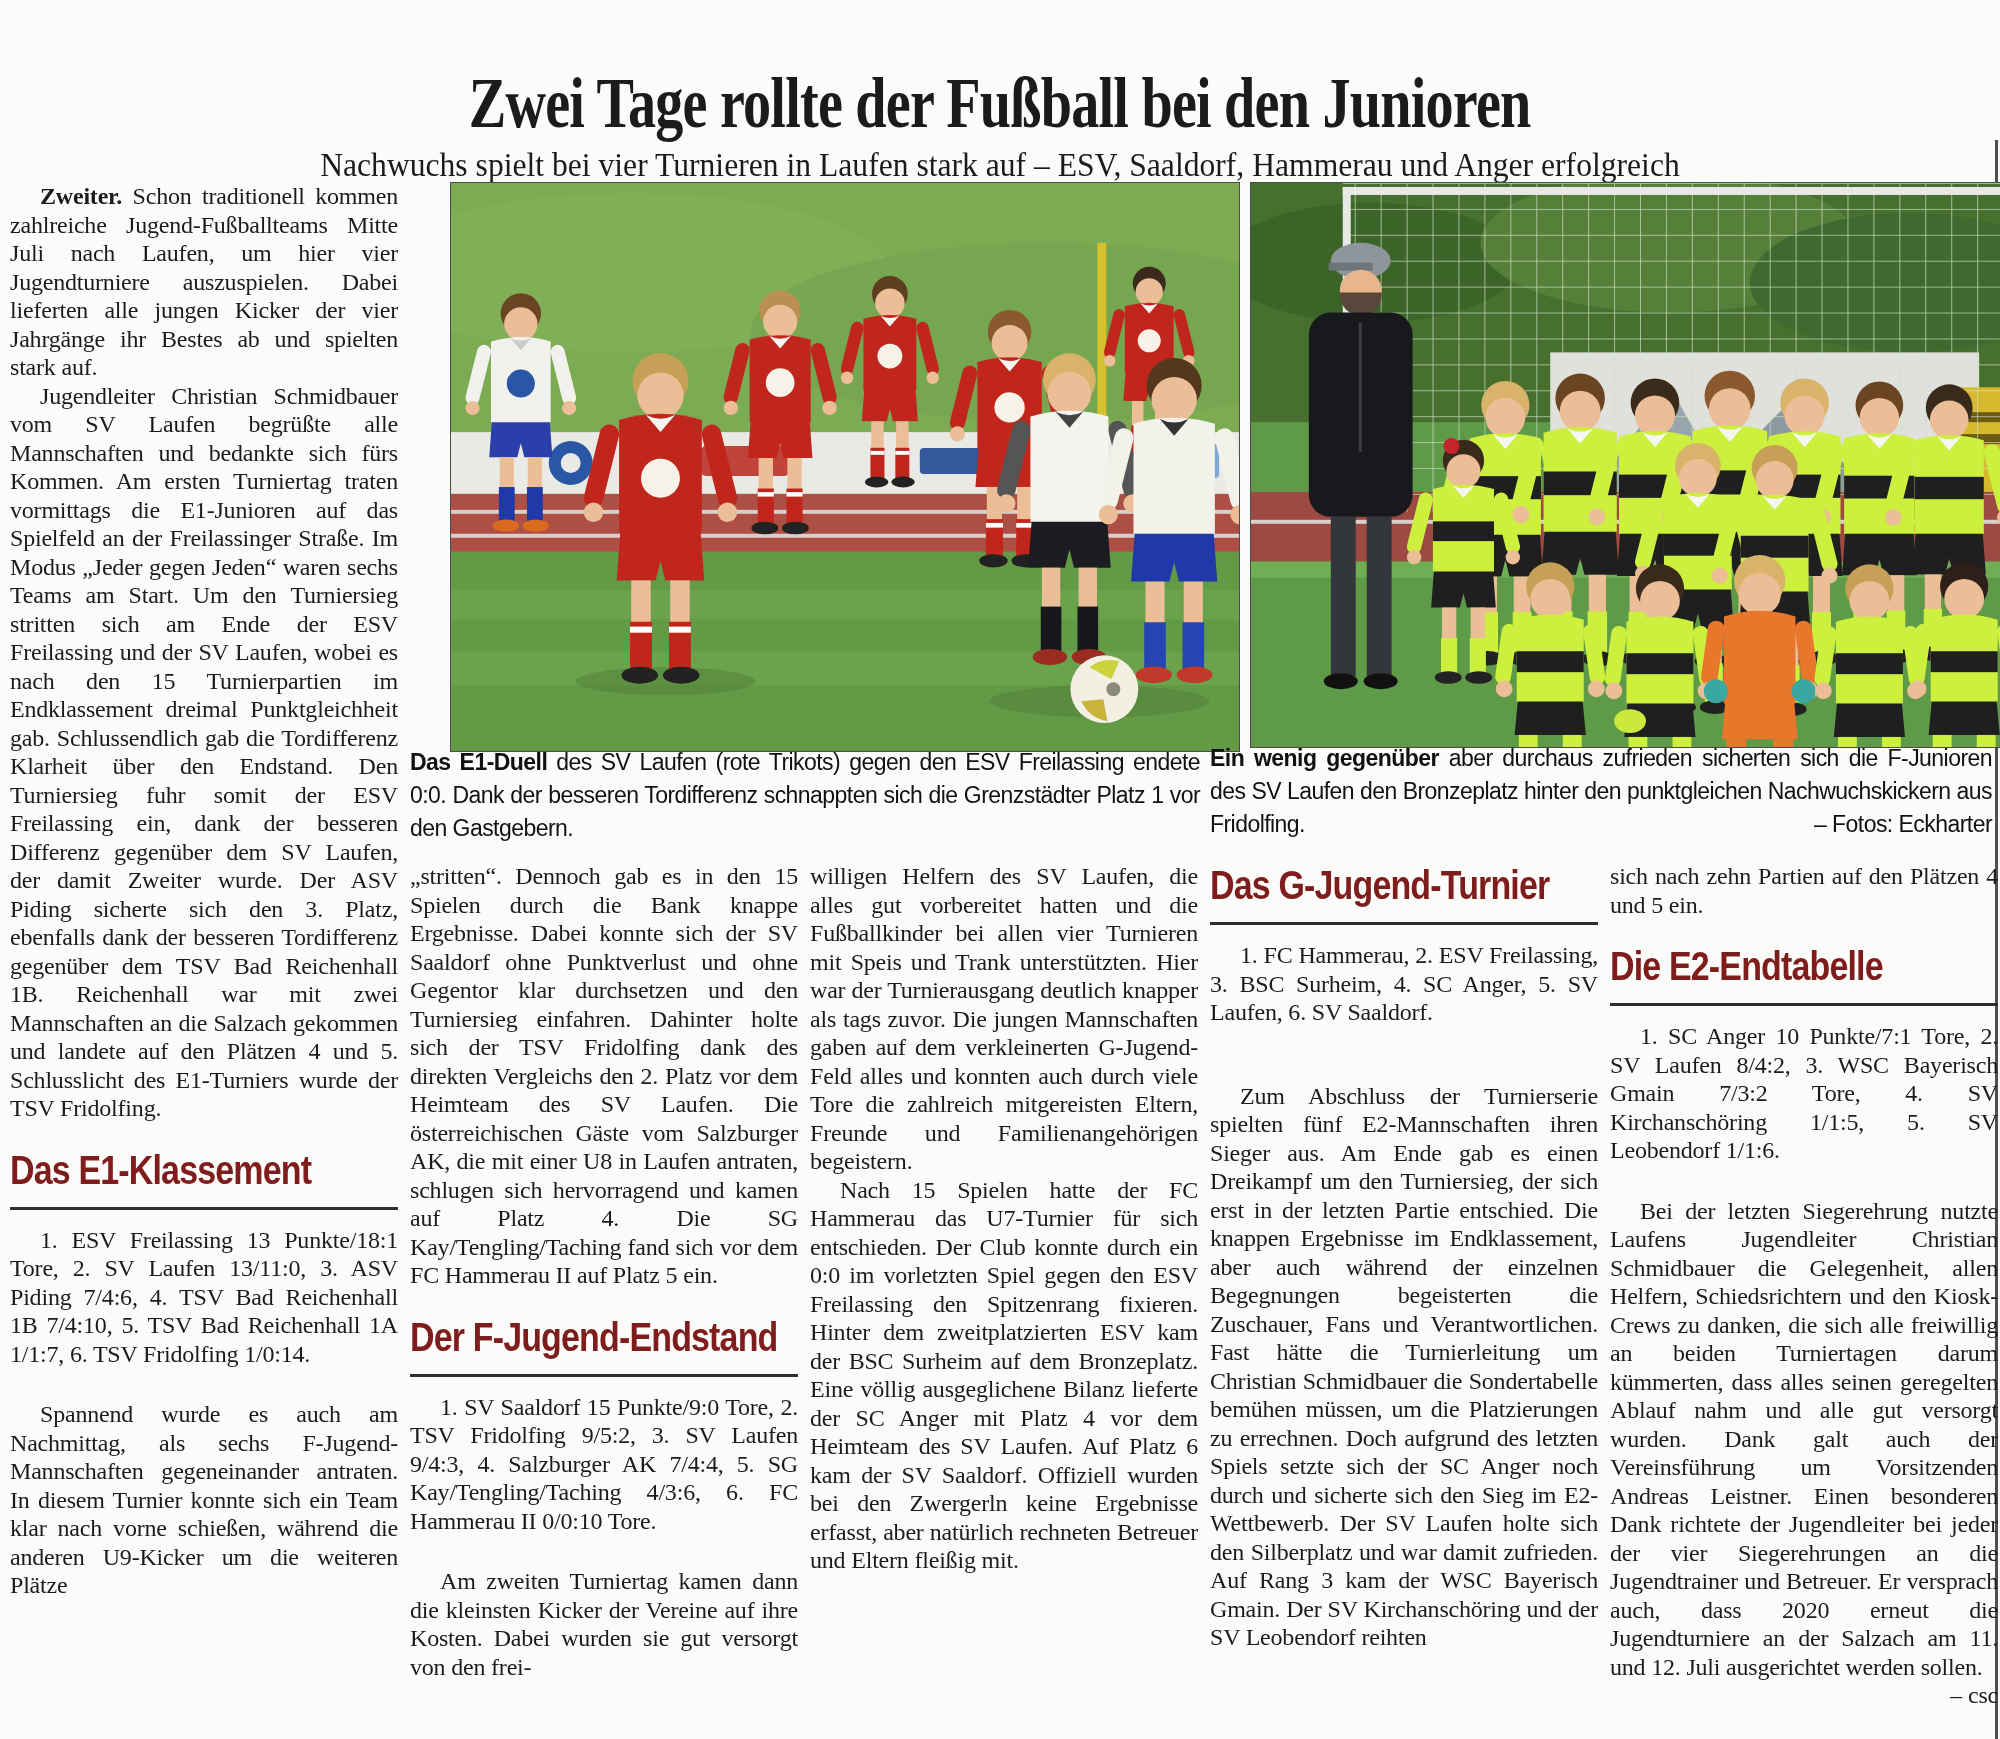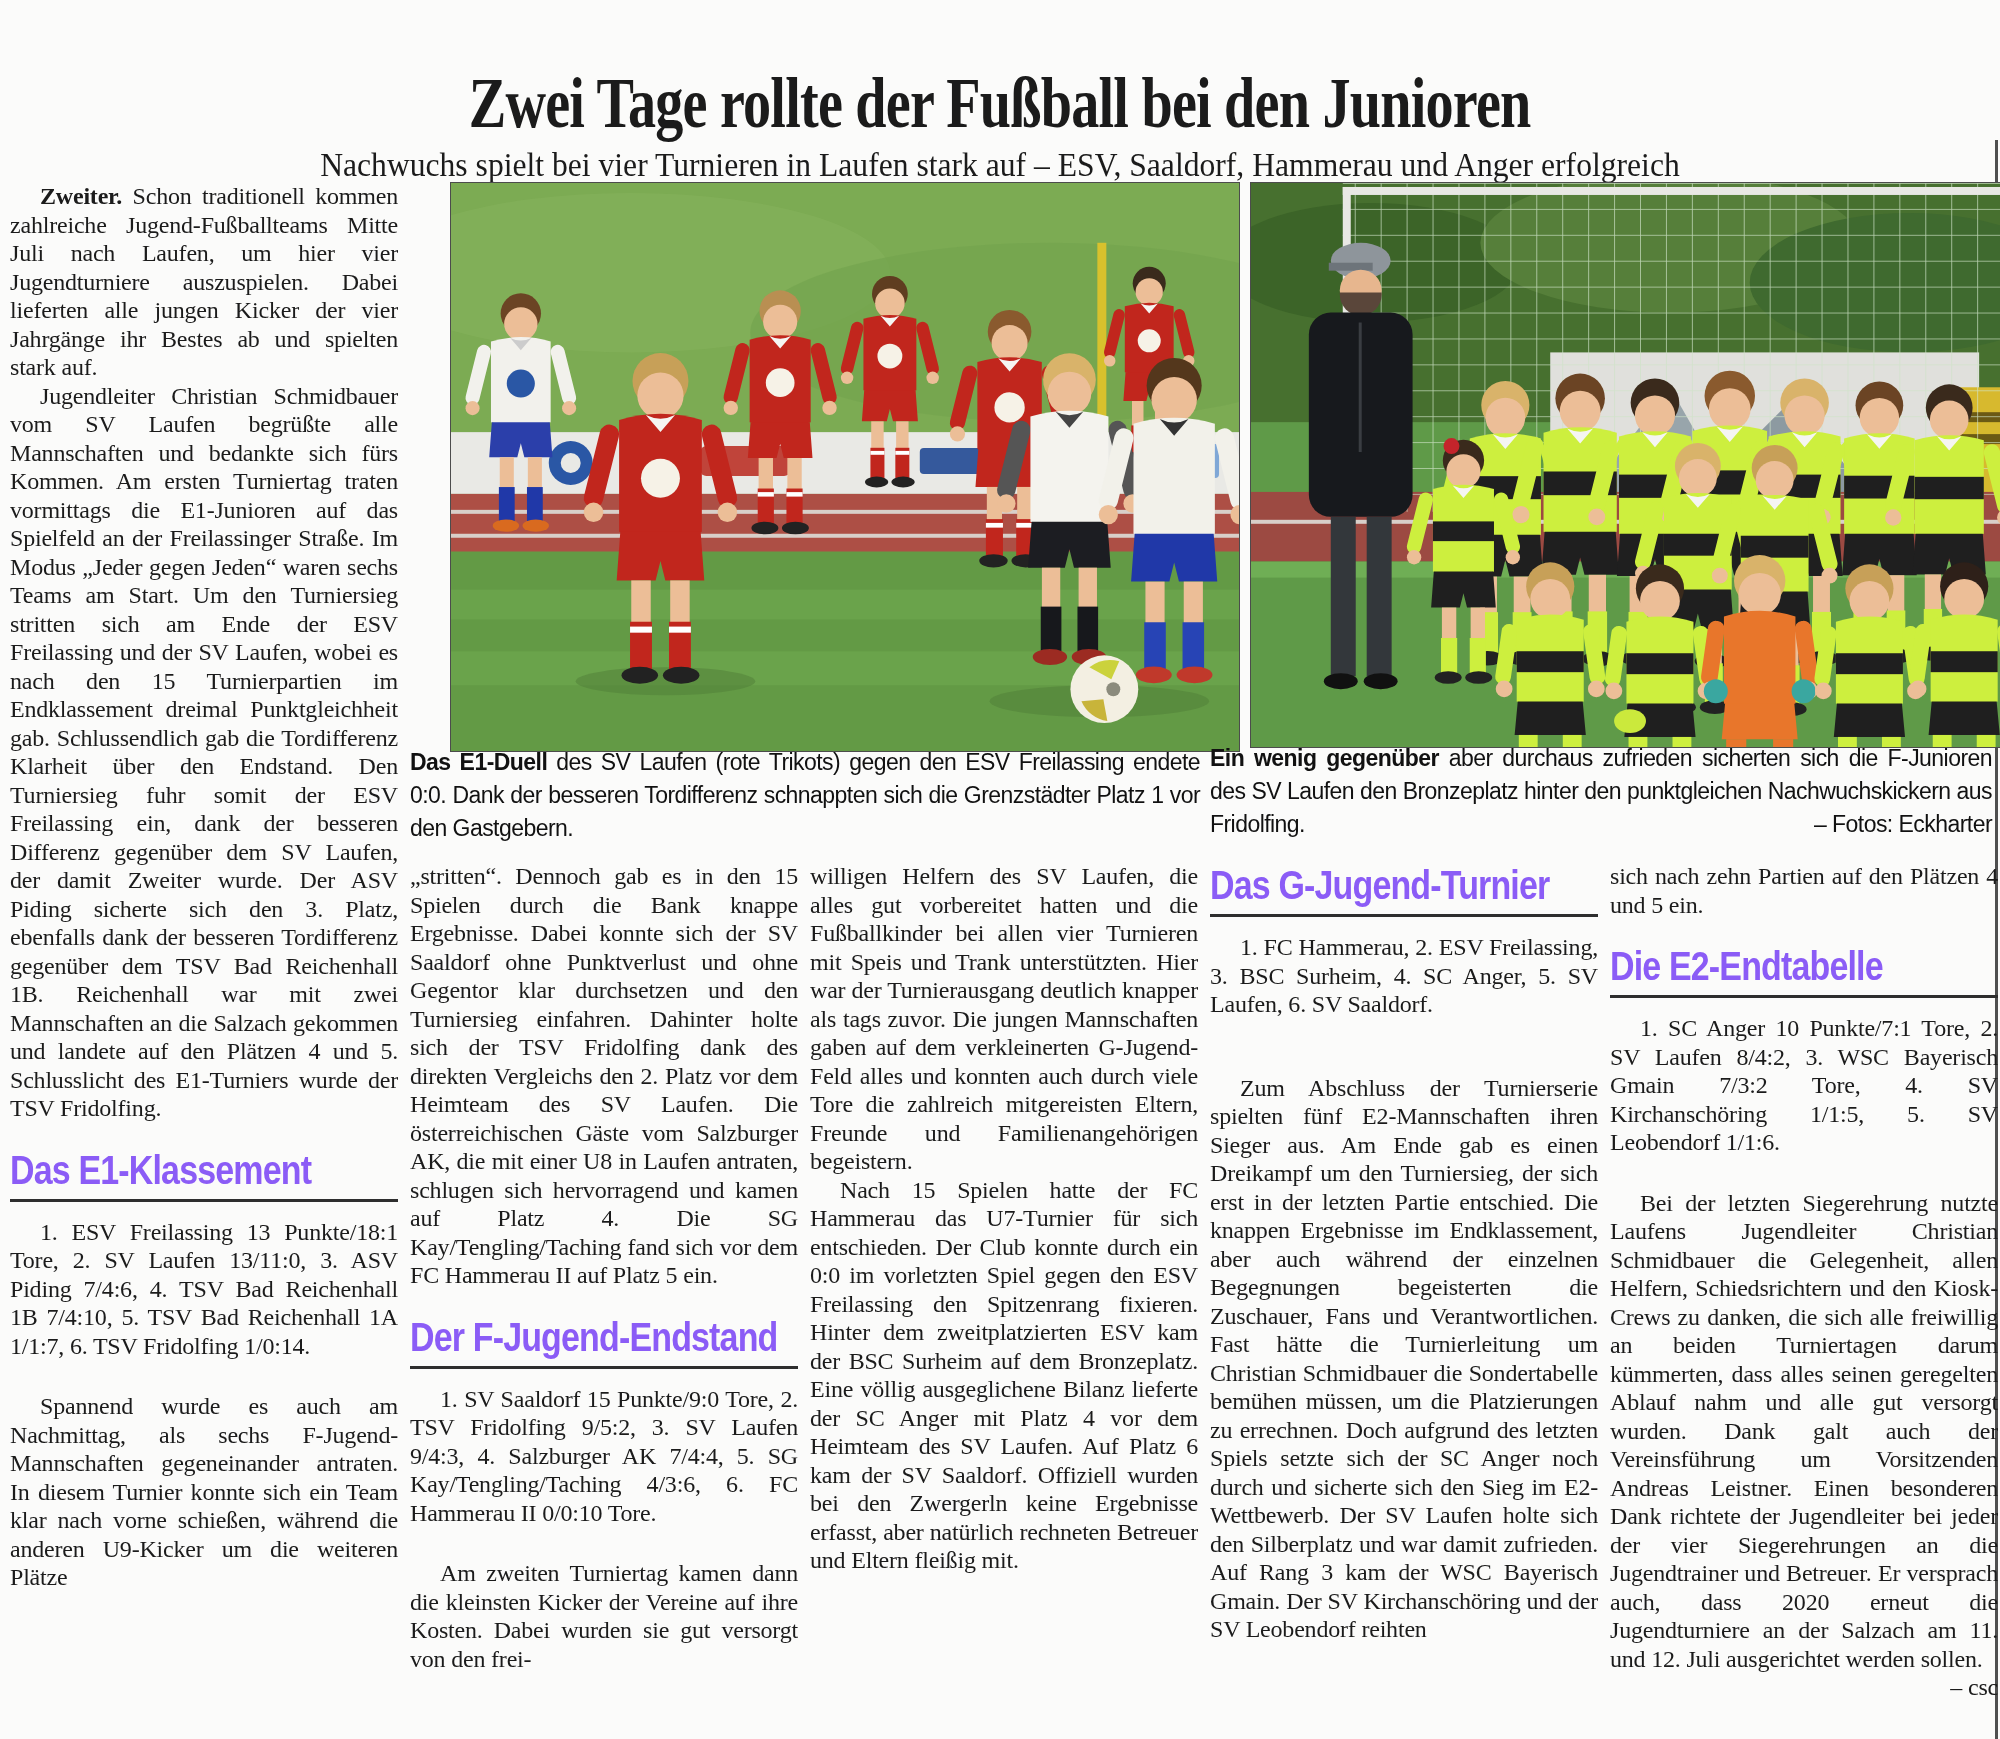--- a/index.html
+++ b/index.html
@@ -52,23 +52,23 @@
   .col4{left:1210px;}
   .col5{left:1610px;}
   .col p{margin:0;text-indent:30px;}
   .col p.flush{text-indent:0;}
   .col p.gap{margin-top:32px;}
   .col p.biggap{margin-top:55px;}
   .lead-bold{font-weight:bold;}
   .credit{float:right;}
 
   .sec-h{
-    margin:26px 0 16px;padding-bottom:8px;border-bottom:3px solid #2e2e2e;
+    margin:26px 0 16px;padding-bottom:16px;border-bottom:3px solid #2e2e2e;
     font-family:"Liberation Sans",sans-serif;font-weight:bold;font-size:40px;
-    line-height:1.05;color:#8b5cf6;letter-spacing:-1px;white-space:nowrap;
+    line-height:1.05;color:#7f1d1d;letter-spacing:-1px;white-space:nowrap;
   }
   .sec-h.first{margin-top:2px;}
   .sec-h .squeeze{display:inline-block;transform:scaleX(.85);transform-origin:0 50%;}
 </style>
 </head>
 <body>
 
 <svg width="0" height="0" style="position:absolute" aria-hidden="true">
   <defs>
     <symbol id="kid-stand" overflow="visible">

